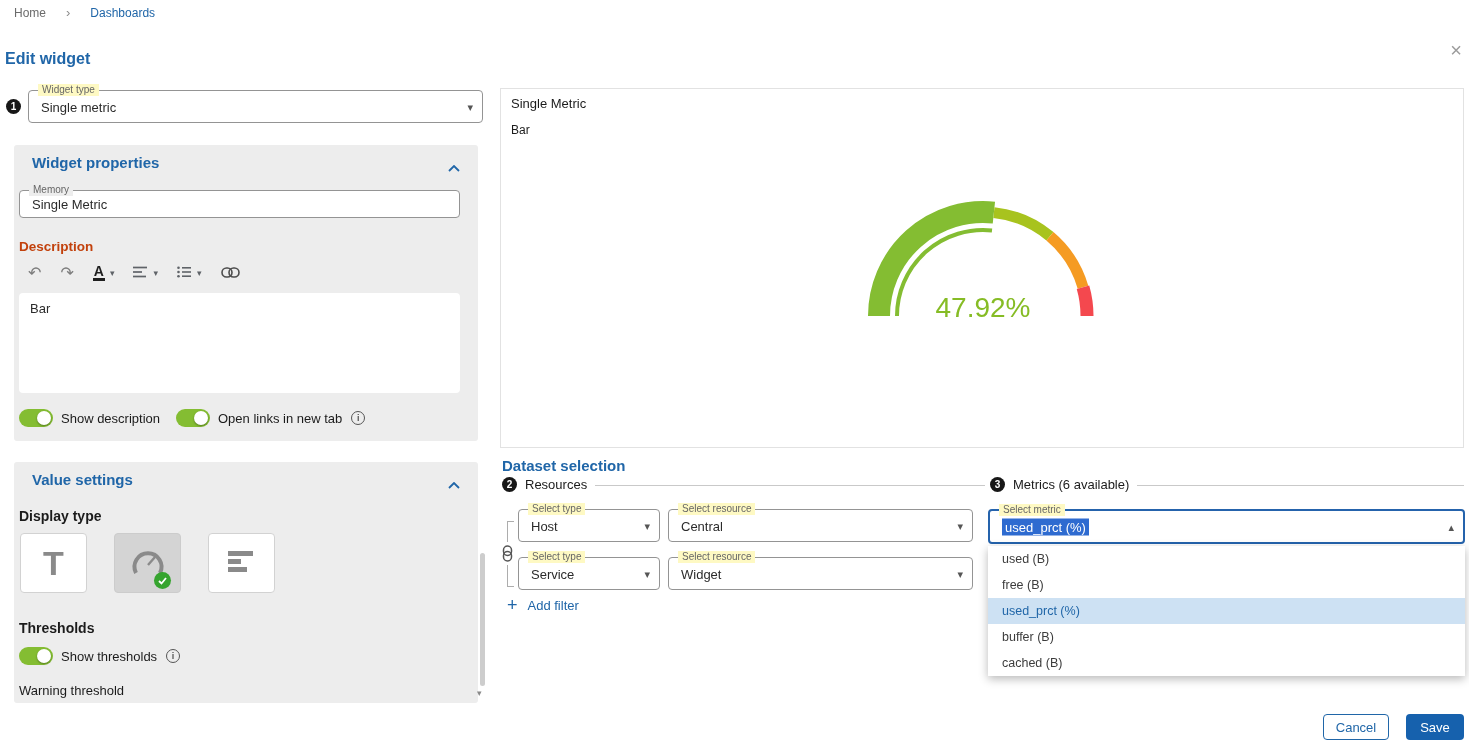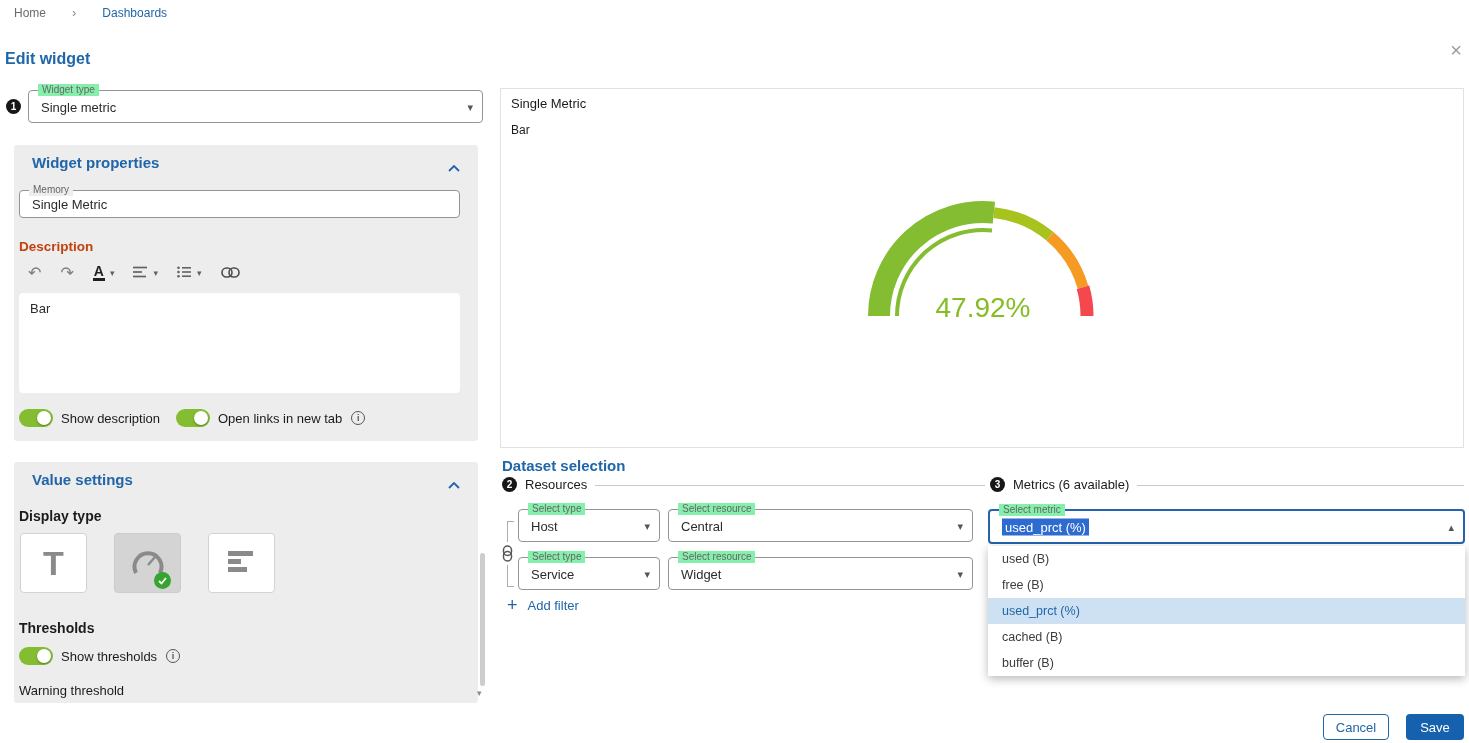--- a/index.html
+++ b/index.html
@@ -1,34 +1,34 @@
 <!DOCTYPE html>
 <html><head>
 <meta charset="utf-8">
 <style>
   * { margin:0; padding:0; box-sizing:border-box; }
   html,body { background:#fff; }
   body { font-family:"Liberation Sans", sans-serif; }
   .app { position:relative; width:1469px; height:743px; background:#fff; overflow:hidden; color:#1b1b1b; font-size:13px; }
 
   
-  .breadcrumb { position:absolute; top:5px; left:14px; display:flex; align-items:center; gap:26px; font-size:12px; }
+  .breadcrumb { position:absolute; top:5px; left:14px; display:flex; align-items:center; gap:20px; font-size:12px; }
   .crumb-home { color:#6b6b6b; cursor:pointer; }
   .crumb-sep { color:#8a8a8a; font-size:13px; }
   .crumb-current { color:#2066a8; cursor:pointer; }
 
   .close-icon { position:absolute; top:40px; right:7px; font-size:20px; color:#9b9b9b; line-height:1; cursor:pointer; }
   .page-title { position:absolute; top:50px; left:5px; font-size:16px; font-weight:700; color:#2066a8; }
 
   .step-badge { width:15px; height:15px; border-radius:50%; background:#171717; color:#fff; font-size:10px; font-weight:700; display:flex; align-items:center; justify-content:center; flex:none; }
   .step1 { position:absolute; left:6px; top:99px; }
 
   
   .select { position:absolute; border:1px solid #949494; border-radius:4px; background:#fff; }
-  .select .flabel { position:absolute; top:-7px; left:9px; font-size:10px; color:#666; background:#86efac; padding:0 4px; line-height:12px; white-space:nowrap; }
+  .select .flabel { position:absolute; top:-7px; left:9px; font-size:10px; color:#666; background:#fef9c3; padding:0 4px; line-height:12px; white-space:nowrap; }
   .select.on-gray .flabel { background:#ededed; }
   .select .value { position:absolute; left:12px; top:50%; transform:translateY(-50%); font-size:13px; color:#2b2b2b; white-space:nowrap; }
   .select .caret { position:absolute; right:9px; top:50%; transform:translateY(-50%); font-size:11px; color:#555; }
   #widget-type-select { left:28px; top:90px; width:455px; height:33px; }
 
   
   .panel { position:absolute; left:14px; width:464px; background:#ededed; border-radius:3px; }
   #widget-properties-panel { top:145px; height:296px; }
   #value-settings-panel { top:462px; height:241px; overflow:hidden; }
   .panel-heading { position:absolute; left:18px; top:9px; font-size:15px; font-weight:700; color:#2066a8; }
@@ -319,20 +319,20 @@
   <div class="select" id="metric-select">
     <span class="flabel">Select metric</span>
     <span class="value"><span class="selected-text">used_prct (%)</span></span>
     <span class="caret">▴</span>
   </div>
 
   <div class="menu">
     <div class="menu-item">used (B)</div>
     <div class="menu-item">free (B)</div>
     <div class="menu-item selected">used_prct (%)</div>
+    <div class="menu-item">buffer (B)</div>
     <div class="menu-item">cached (B)</div>
-    <div class="menu-item">buffer (B)</div>
   </div>
 
   <div class="cancel-btn">Cancel</div>
   <div class="save-btn">Save</div>
 
 </div>
 
 </body></html>

